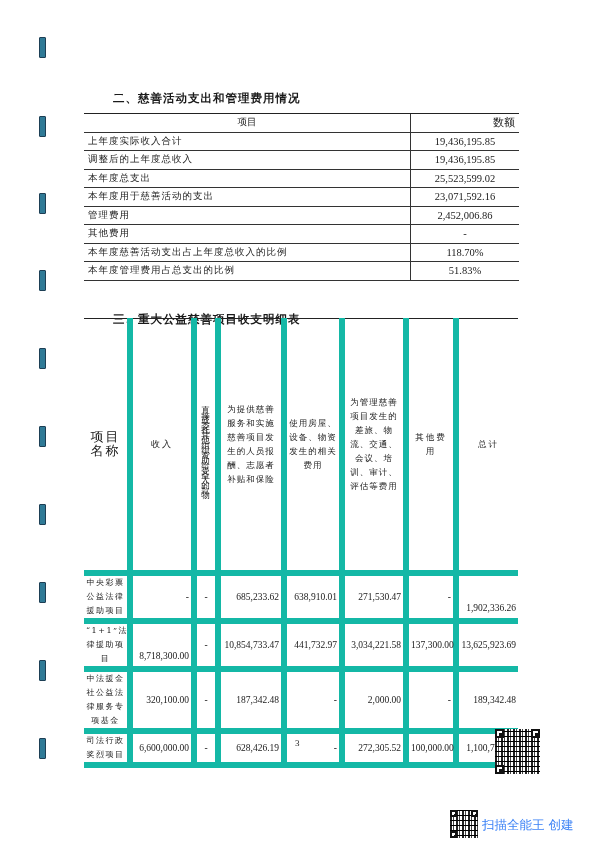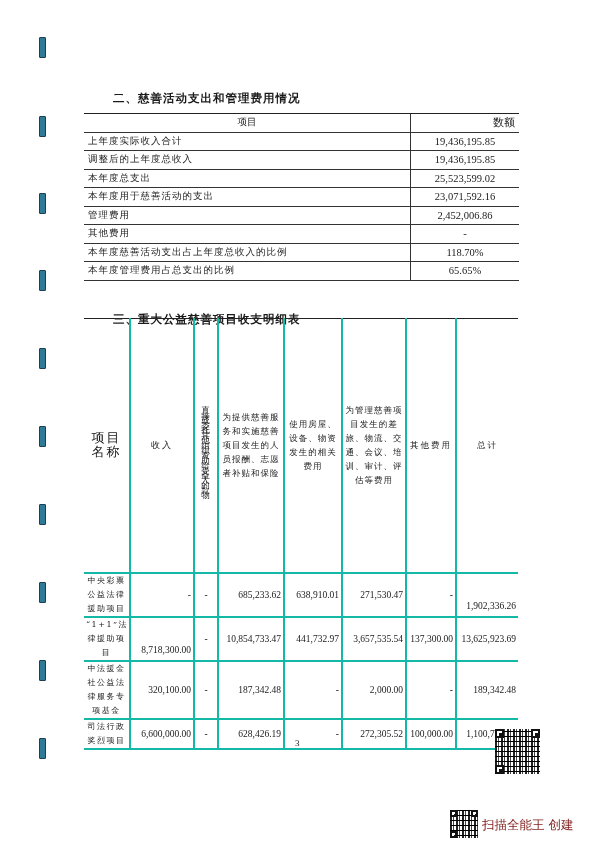--- a/index.html
+++ b/index.html
@@ -10,36 +10,36 @@
   .h2{position:absolute;left:113px;font-size:11.5px;font-weight:bold;letter-spacing:1px;}
   table{border-collapse:collapse;position:absolute;}
   #t1{left:84px;top:113px;width:435px;font-size:9.5px;}
   #t1 td{height:17.5px;border-top:1px solid #333;padding:0 4px;white-space:nowrap;}
   #t1 tr:first-child td{border-top:1.5px solid #222;}
   #t1 tr:last-child td{border-bottom:1px solid #333;}
   #t1 td.v{border-left:1px solid #333;text-align:center;width:100px;font-family:"Liberation Serif",serif;font-size:10.5px;}
   #t1 tr.hd td{text-align:center;}
   #t1 td.lbl{letter-spacing:1px;}
   #t2{left:84px;top:318px;width:434px;font-size:8.5px;table-layout:fixed;}
-  #t2 td{border:2px solid #14b8a6;text-align:center;vertical-align:middle;padding:0 2px;line-height:14px;}
+  #t2 td{border:6px solid #14b8a6;text-align:center;vertical-align:middle;padding:0 2px;line-height:14px;}
   #t2 tr:first-child td{border-top:1.5px solid #222;}
   #t2 td:first-child{border-left:none;}
   #t2 td:last-child{border-right:none;}
   #t2 td.num{text-align:right;font-family:"Liberation Serif",serif;font-size:9.5px;white-space:nowrap;}
   #t2 td.tot{vertical-align:bottom;padding-bottom:3px;}
   .vert{writing-mode:vertical-rl;text-orientation:upright;letter-spacing:5px;margin:0 auto;}
   .pname{font-size:8px;letter-spacing:1.5px;line-height:13px;}
   .pg{position:absolute;left:295px;top:738px;font-size:9px;font-family:"Liberation Serif",serif;}
   .qr{position:absolute;background:
        repeating-linear-gradient(90deg,#222 0 2px,#fff 2px 3px,#444 3px 4px,#fff 4px 6px),
        repeating-linear-gradient(0deg,#fff 0 2px,#000 2px 3px,#fff 3px 5px);
        background-blend-mode:multiply;}
   .qr .fp{position:absolute;width:9px;height:9px;border:2px solid #111;background:#fff;box-sizing:border-box;}
   .qr .fp::after{content:"";position:absolute;left:2px;top:2px;width:3px;height:3px;background:#111;}
-  .wm{position:absolute;left:482px;top:817px;font-family:"DejaVu Sans","Liberation Sans",sans-serif;font-size:12.5px;color:#7f1d1d;}
+  .wm{position:absolute;left:482px;top:817px;font-family:"DejaVu Sans","Liberation Sans",sans-serif;font-size:12.5px;color:#3b82f6;}
 </style>
 </head>
 <body>
 
 <div>
   <div class="binder" style="top:37px"></div>
   <div class="binder" style="top:116px"></div>
   <div class="binder" style="top:193px"></div>
   <div class="binder" style="top:270px"></div>
   <div class="binder" style="top:348px"></div>
@@ -81,21 +81,21 @@
   <tr>
         <td class="lbl">其他费用</td>
         <td class="v">-</td>
       </tr>
   <tr>
         <td class="lbl">本年度慈善活动支出占上年度总收入的比例</td>
         <td class="v">118.70%</td>
       </tr>
   <tr>
         <td class="lbl">本年度管理费用占总支出的比例</td>
-        <td class="v">65.65%</td>
+        <td class="v">51.83%</td>
       </tr>
 </tbody>
   </table>
 
 <div class="h2" style="top:312px">三、重大公益慈善项目收支明细表</div>
 
 <table id="t2">
   <colgroup>
     <col style="width:46px">
       <col style="width:64px">
@@ -128,21 +128,21 @@
     <td class="num">271,530.47</td>
     <td class="num">-</td>
     <td class="num tot">1,902,336.26</td>
   </tr>
   <tr style="height:39px">
     <td class="pname">“1+1”法律援助项目</td>
     <td class="num tot">8,718,300.00</td>
     <td class="num" style="text-align:center">-</td>
     <td class="num">10,854,733.47</td>
     <td class="num">441,732.97</td>
-    <td class="num">3,657,535.54</td>
+    <td class="num">3,034,221.58</td>
     <td class="num">137,300.00</td>
     <td class="num">13,625,923.69</td>
   </tr>
   <tr style="height:50px">
     <td class="pname">中法援金社公益法律服务专项基金</td>
     <td class="num">320,100.00</td>
     <td class="num" style="text-align:center">-</td>
     <td class="num">187,342.48</td>
     <td class="num">-</td>
     <td class="num">2,000.00</td>

